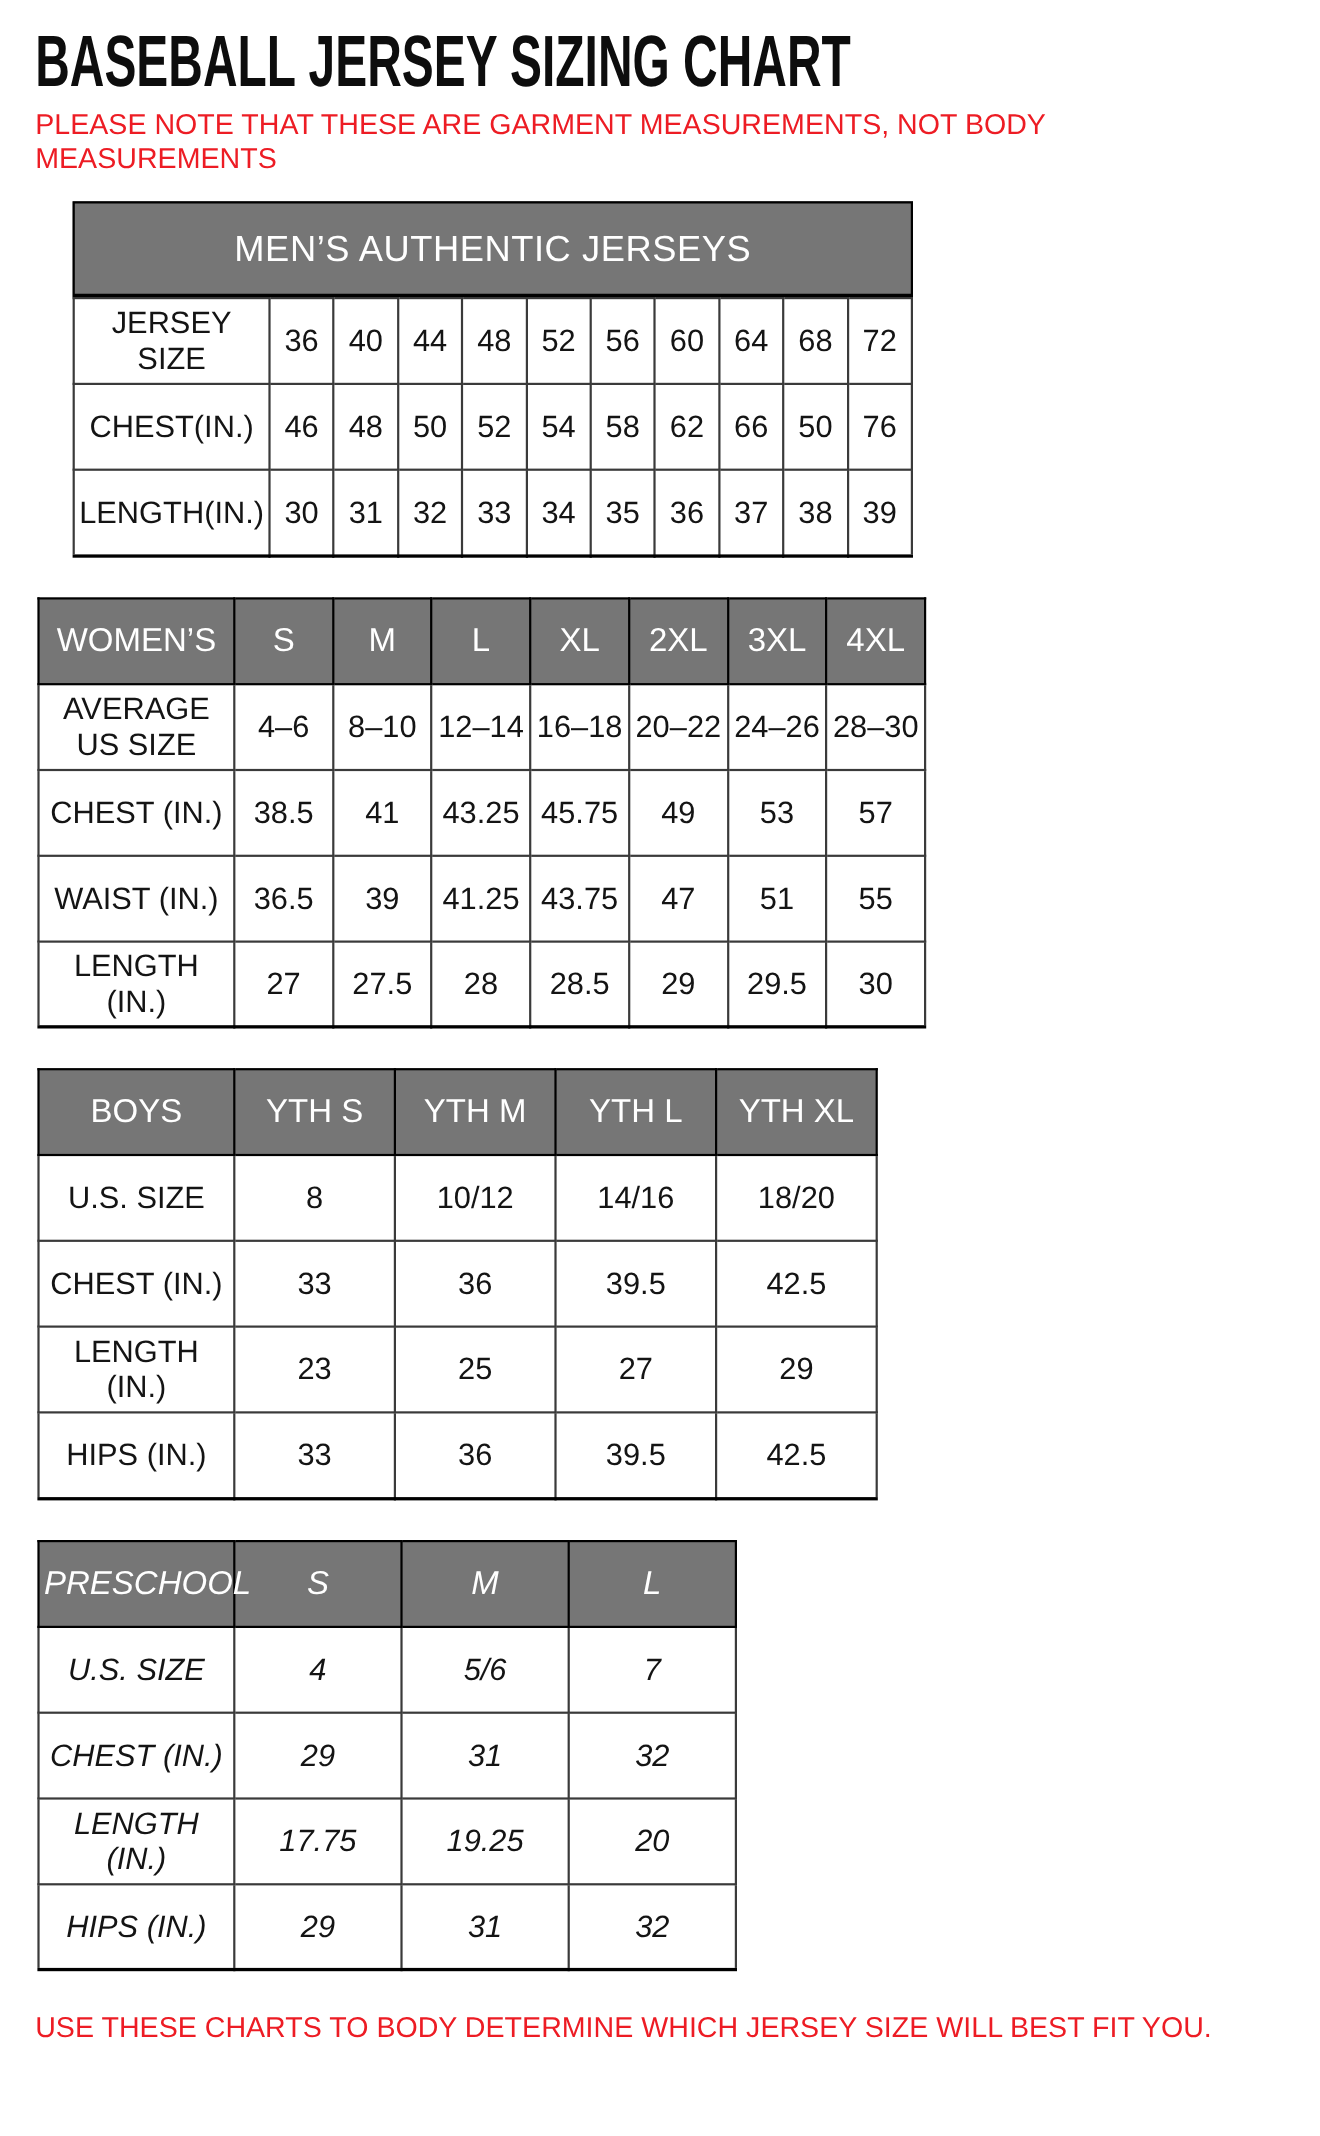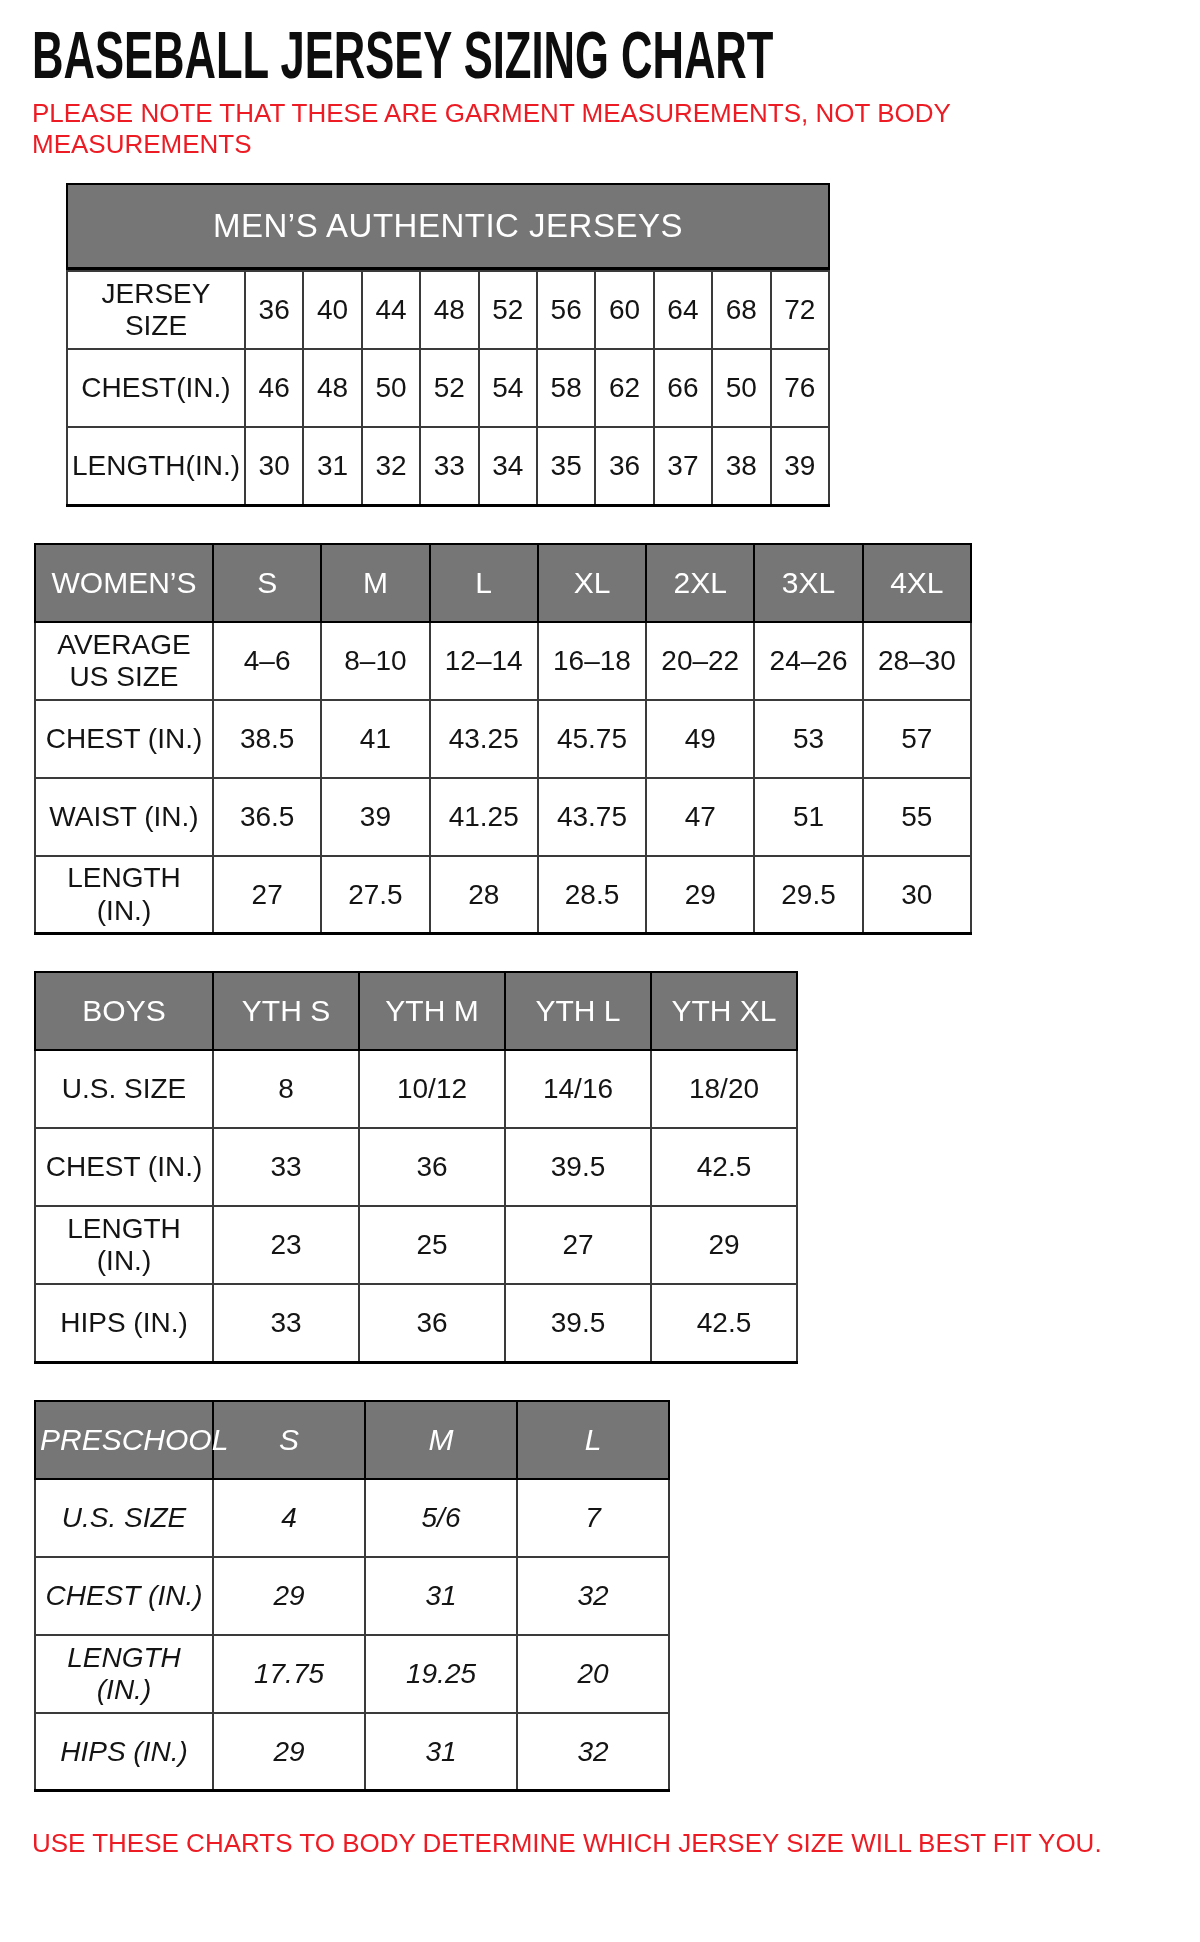--- a/index.html
+++ b/index.html
@@ -137,21 +137,21 @@
               <td>34</td>
               <td>35</td>
               <td>36</td>
               <td>37</td>
               <td>38</td>
               <td>39</td>
             </tr>
           </tbody>
         </table>
       </div>
-      <div class="table-block" style="width: 938px;">
+      <div class="table-block" style="width: 808px;">
         <table class="sizing">
           <colgroup>
             <col style="width: 178px;">
           </colgroup>
           <tbody>
             <tr>
               <td class="hdr">WOMEN’S</td>
               <td class="hdr">S</td>
               <td class="hdr">M</td>
               <td class="hdr">L</td>

